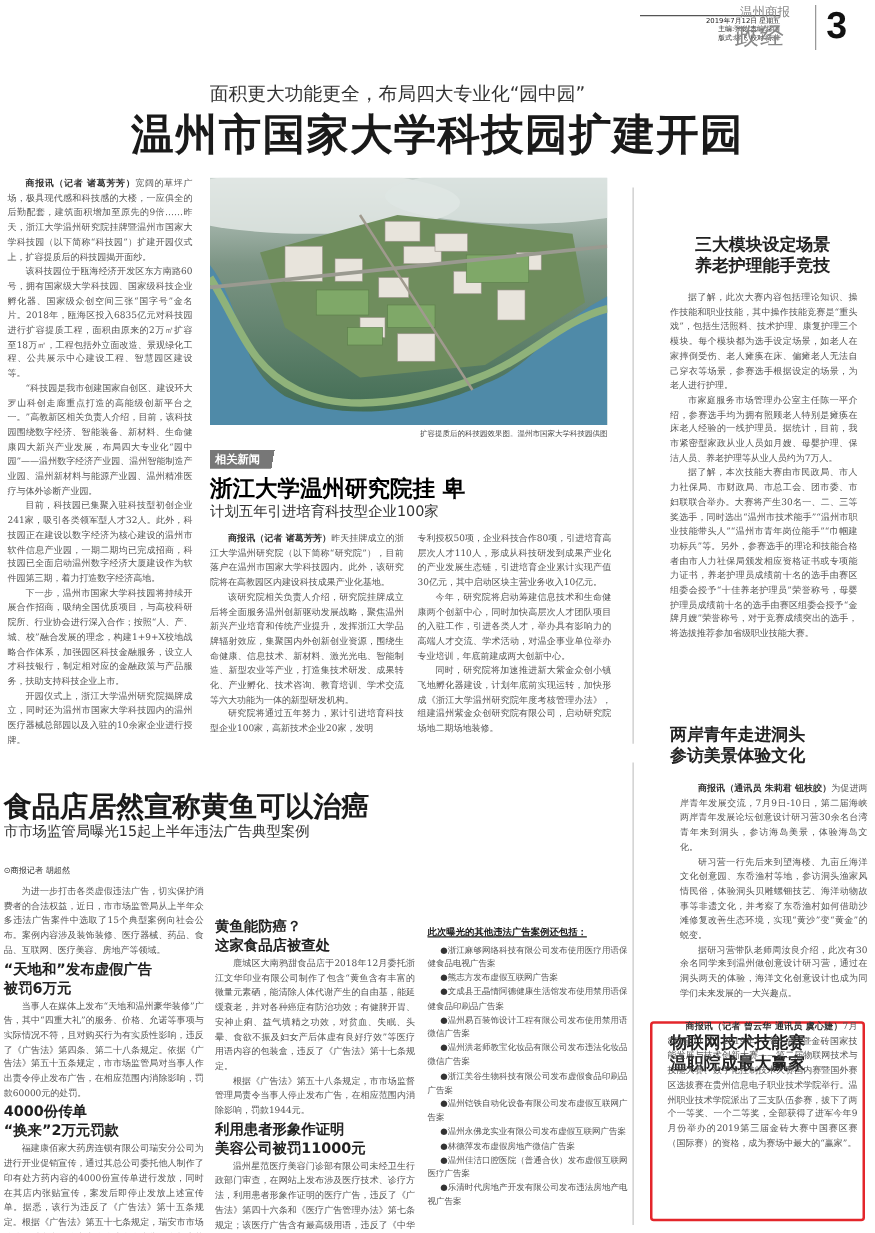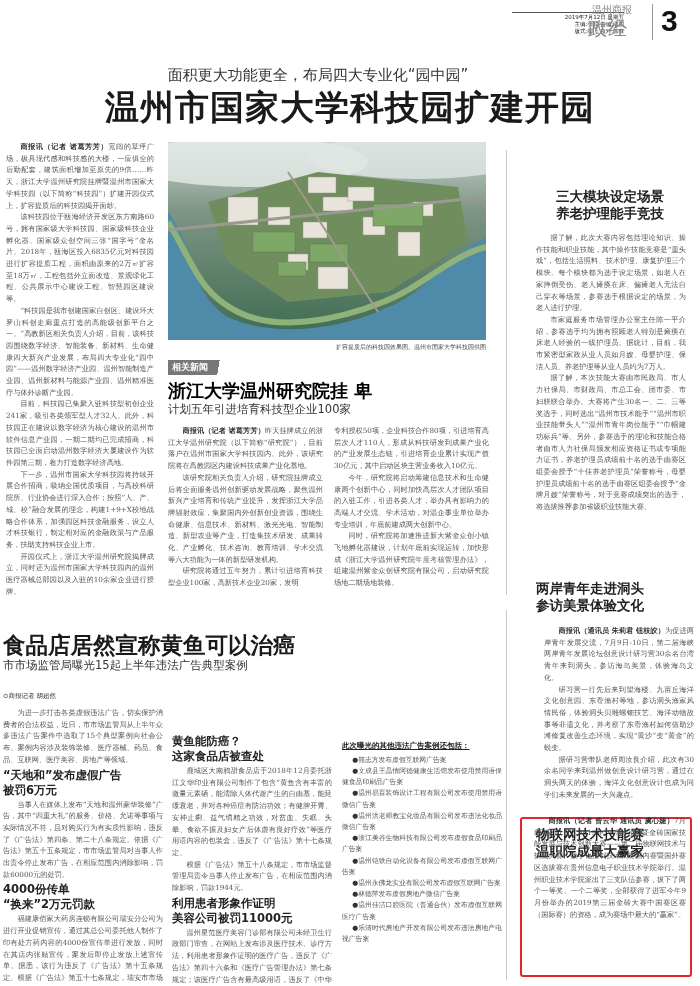--- a/index.html
+++ b/index.html
@@ -205,20 +205,21 @@
   <div class="sh">
     <div>利用患者形象作证明</div>
     <div>美容公司被罚11000元</div>
   </div>
   <p>温州星范医疗美容门诊部有限公司未经卫生行政部门审查，在网站上发布涉及医疗技术、诊疗方法，利用患者形象作证明的医疗广告，违反了《广告法》第四十六条和《医疗广告管理办法》第七条规定；该医疗广告含有最高级用语，违反了《中华人民共和国广告法》第九条规定。根据《中华人民共和国广告法》第五十八条和《医疗广告管理办法》第二十二条规定，温州市鹿城区市场监督管理局对当事人作出责令停止发布广告，罚款11000元。</p>
 </div>
 
 <div class="abs col b-col3">
   <div class="list-h" style="margin-top:56px">此次曝光的其他违法广告案例还包括：</div>
   <div class="bullet-list">
+    <p>浙江麻够网络科技有限公司发布使用医疗用语保健食品电视广告案</p>
     <p>熊志方发布虚假互联网广告案</p>
     <p>文成县王晶情阿德健康生活馆发布使用禁用语保健食品印刷品广告案</p>
     <p>温州易百装饰设计工程有限公司发布使用禁用语微信广告案</p>
     <p>温州洪老师教宝化妆品有限公司发布违法化妆品微信广告案</p>
     <p>浙江美谷生物科技有限公司发布虚假食品印刷品广告案</p>
     <p>温州铠铁自动化设备有限公司发布虚假互联网广告案</p>
     <p>温州永佛龙实业有限公司发布虚假互联网广告案</p>
     <p>林德萍发布虚假房地产微信广告案</p>
     <p>温州佳洁口腔医院（普通合伙）发布虚假互联网医疗广告案</p>
     <p>乐清时代房地产开发有限公司发布违法房地产电视广告案</p>

